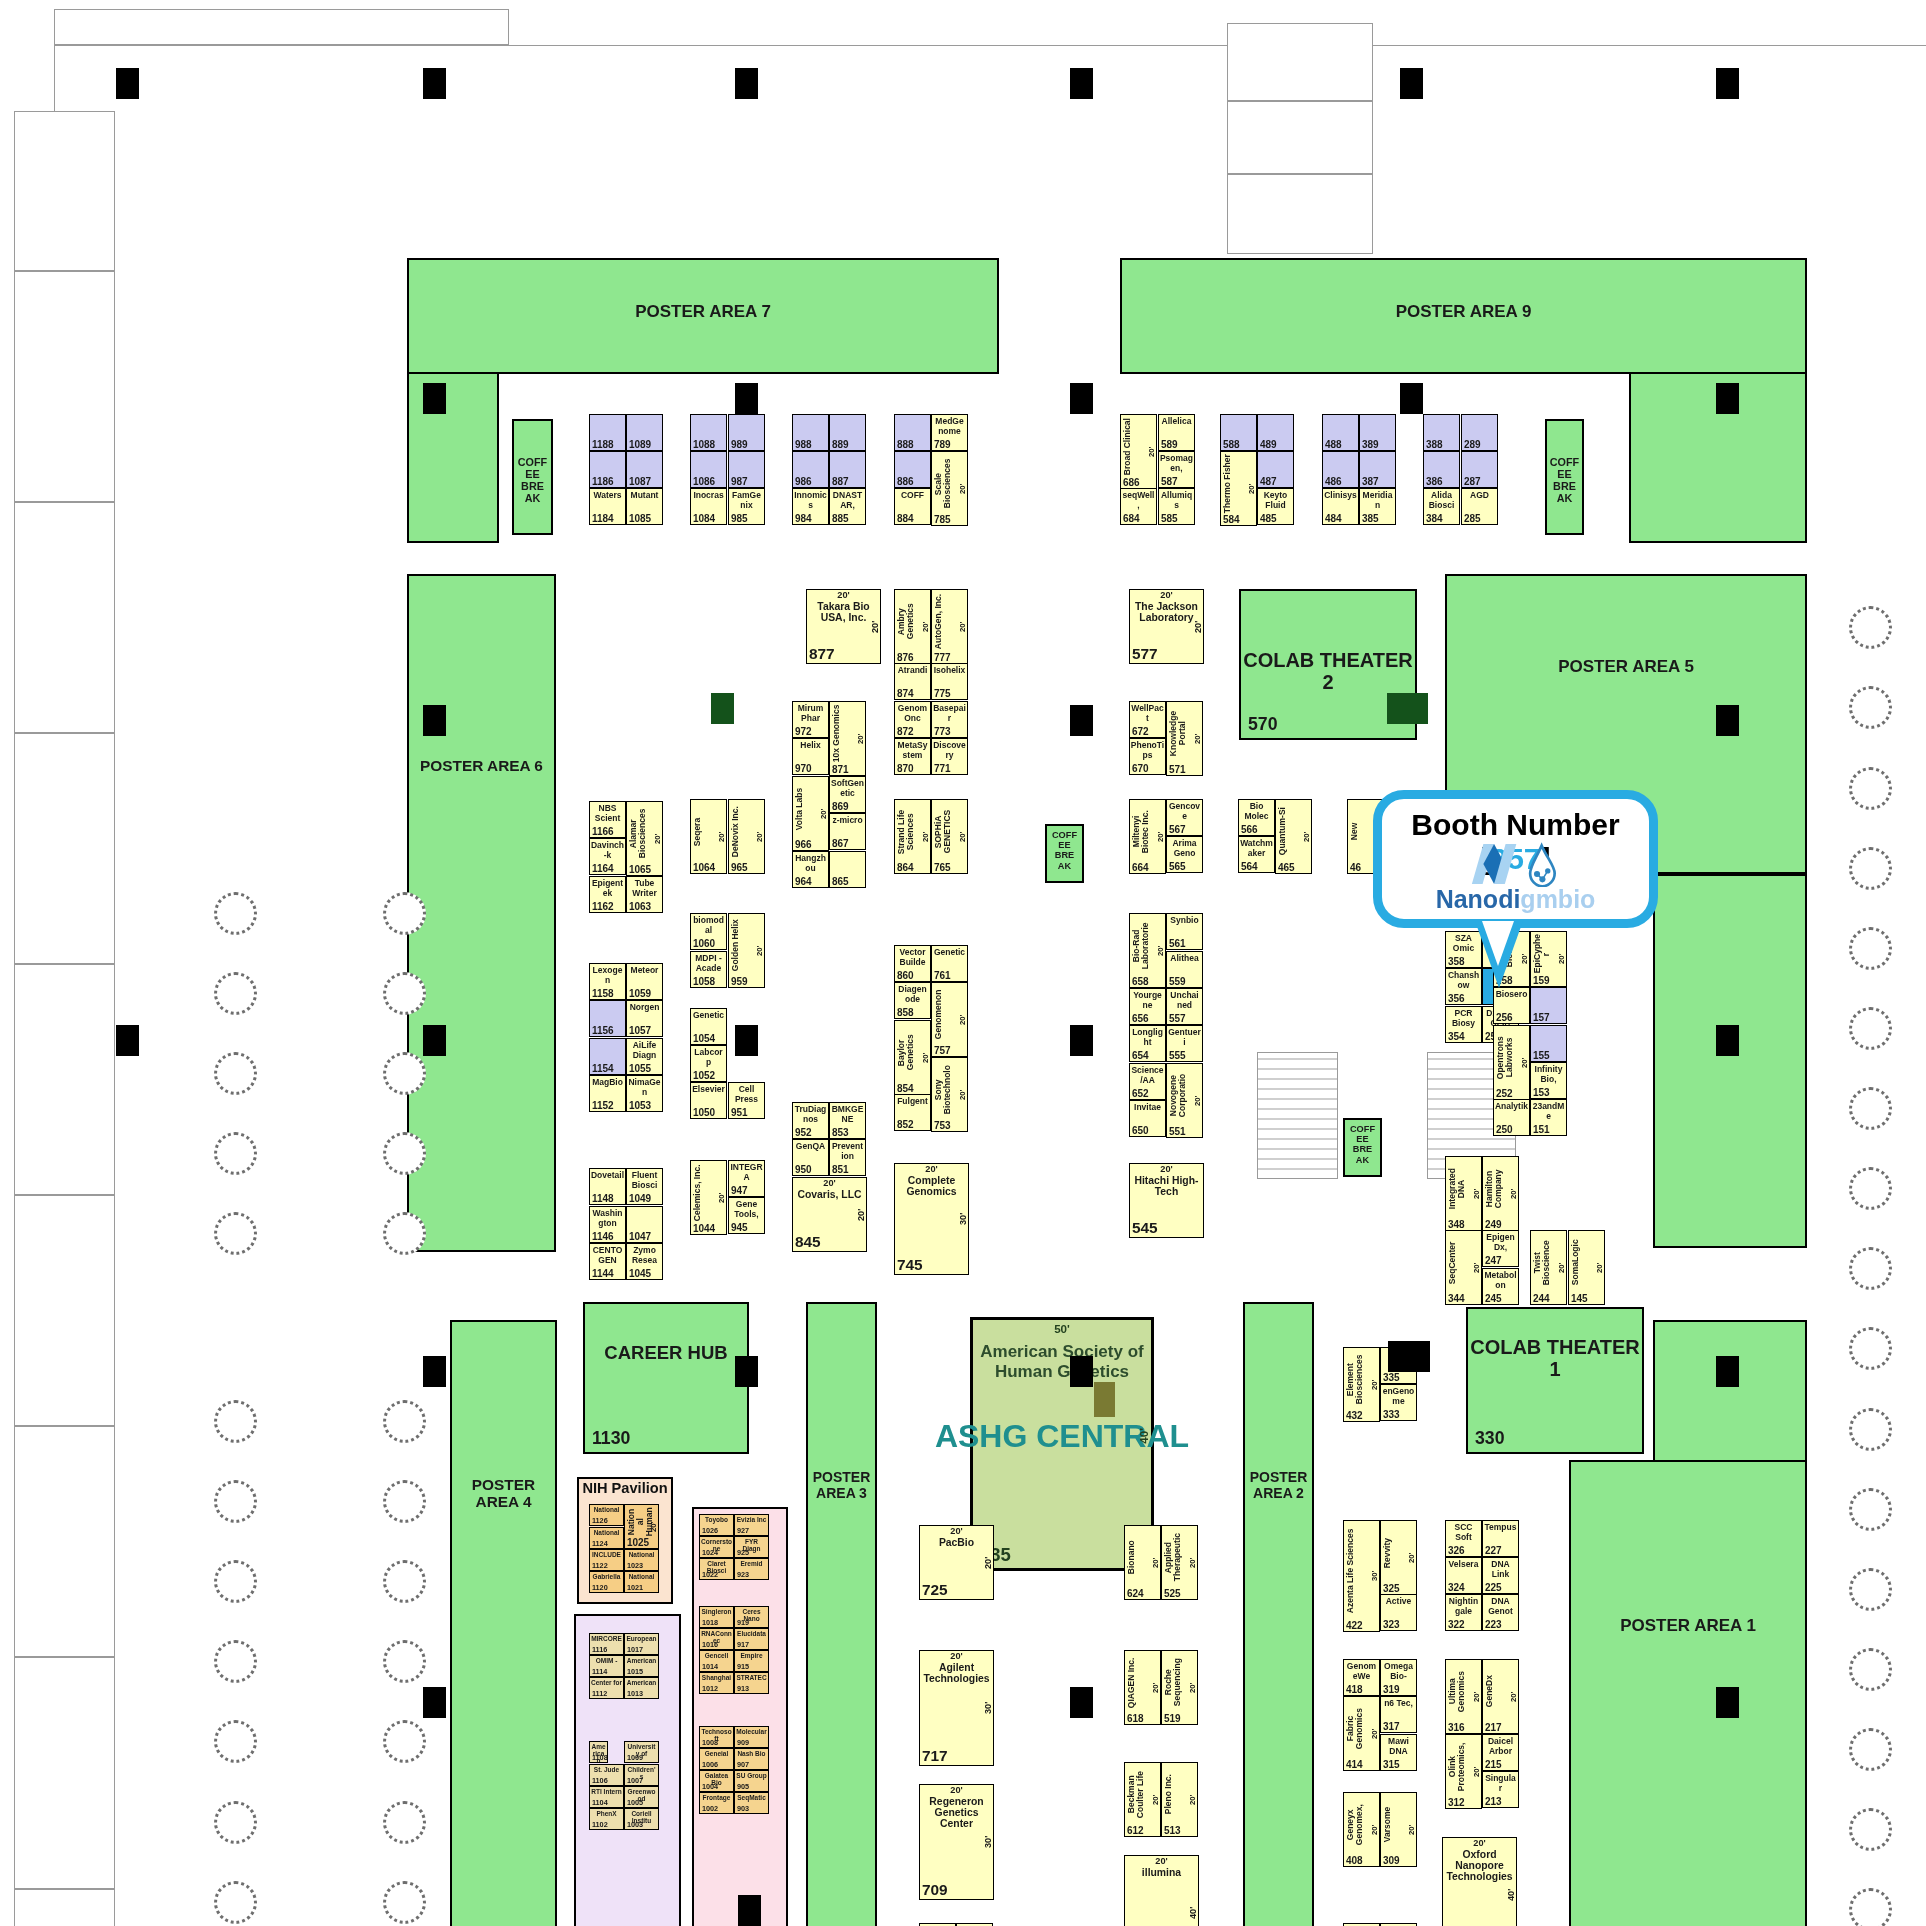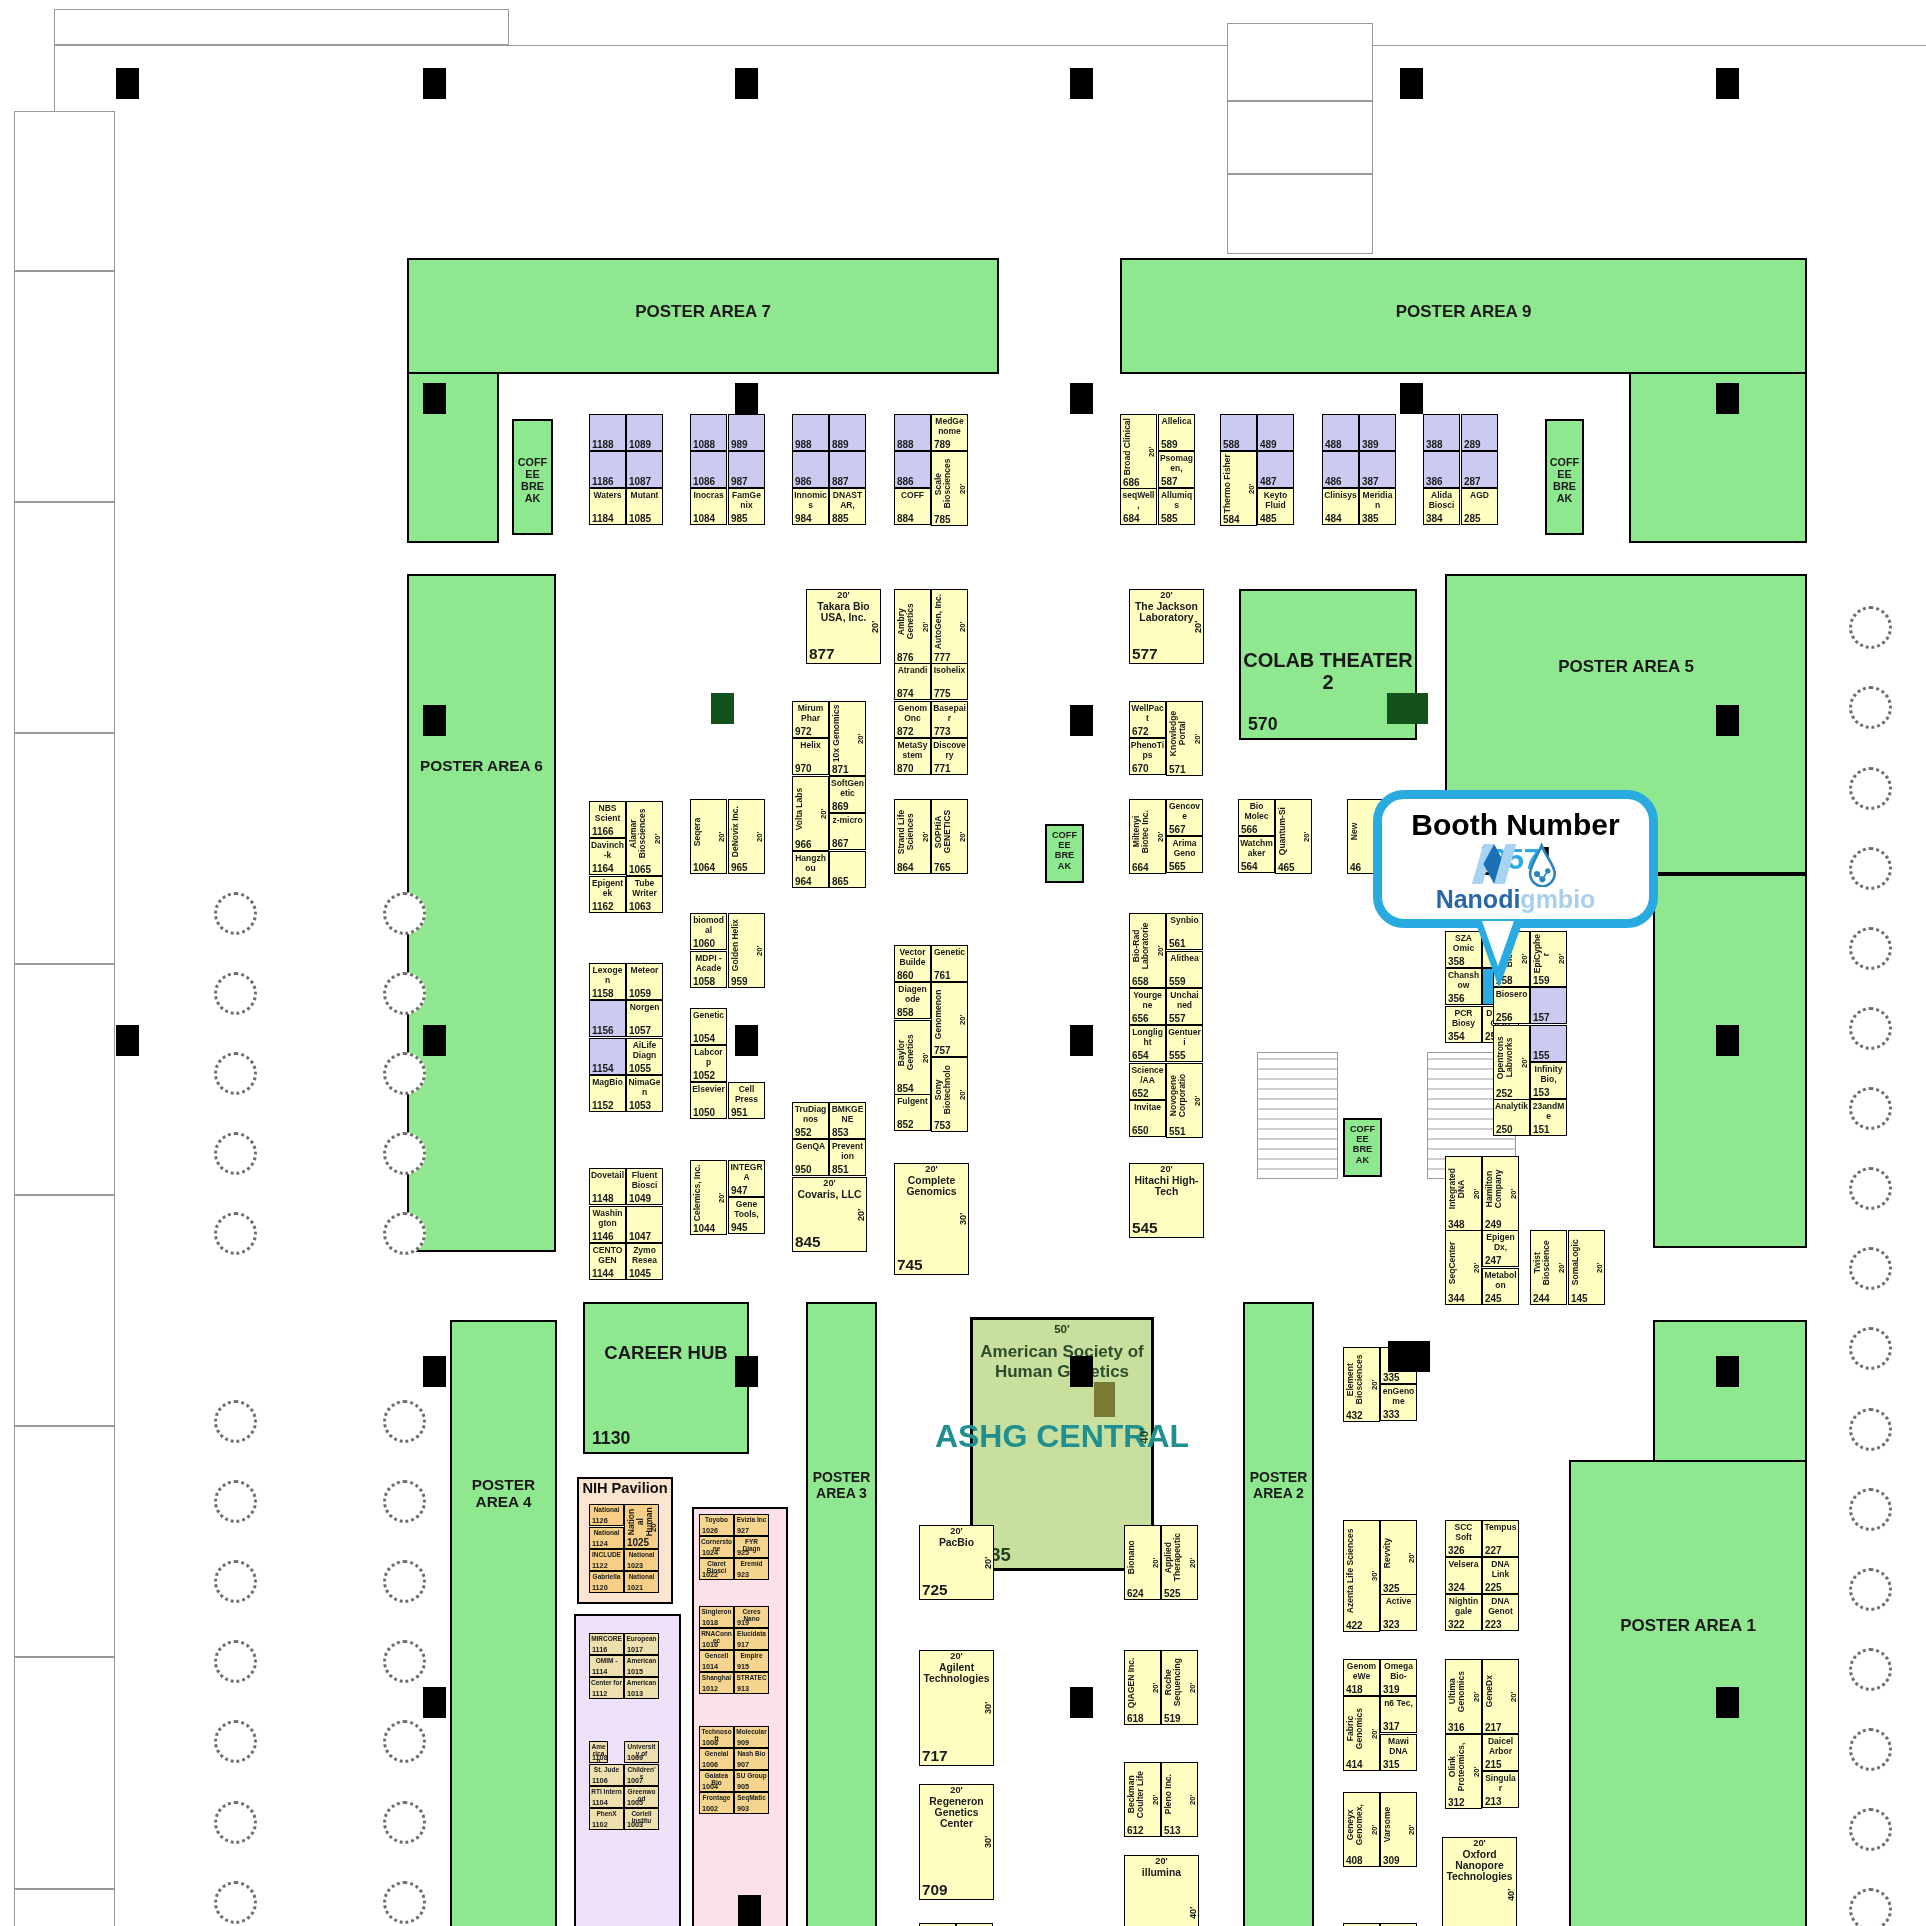--- a/index.html
+++ b/index.html
@@ -152,20 +152,24 @@
 AREA 4</div>
     </div>
     <div class="zone" style="left: 806px; top: 1302px; width: 71px; height: 713px;">
       <div class="zlabel" style="top: 166px; font-size: 14px;">POSTER
 AREA 3</div>
     </div>
     <div class="zone" style="left: 1243px; top: 1302px; width: 71px; height: 713px;">
       <div class="zlabel" style="top: 166px; font-size: 14px;">POSTER
 AREA 2</div>
     </div>
+    <div class="zone" style="left: 1466px; top: 1307px; width: 178px; height: 147px;">
+      <div class="zlabel" style="top: 27px; font-size: 20px;">COLAB THEATER 1</div>
+      <div class="znum">330</div>
+    </div>
     <div class="zone" style="left: 1653px; top: 1320px; width: 154px; height: 696px;"></div>
     <div class="zone" style="left: 1569px; top: 1460px; width: 238px; height: 555px;">
       <div class="zlabel" style="top: 154px; font-size: 17px;">POSTER AREA 1</div>
     </div>
     <div class="zone" style="left: 577px; top: 1477px; width: 96px; height: 127px; background: rgb(251, 228, 208);"></div>
     <div class="zone" style="left: 574px; top: 1614px; width: 107px; height: 351px; background: rgb(239, 226, 248);"></div>
     <div class="zone" style="left: 692px; top: 1507px; width: 96px; height: 560px; background: rgb(252, 224, 232);"></div>
     <div class="rtable" style="left: 214px; top: 892px;"></div>
     <div class="rtable" style="left: 383px; top: 892px;"></div>
     <div class="rtable" style="left: 214px; top: 972px;"></div>

